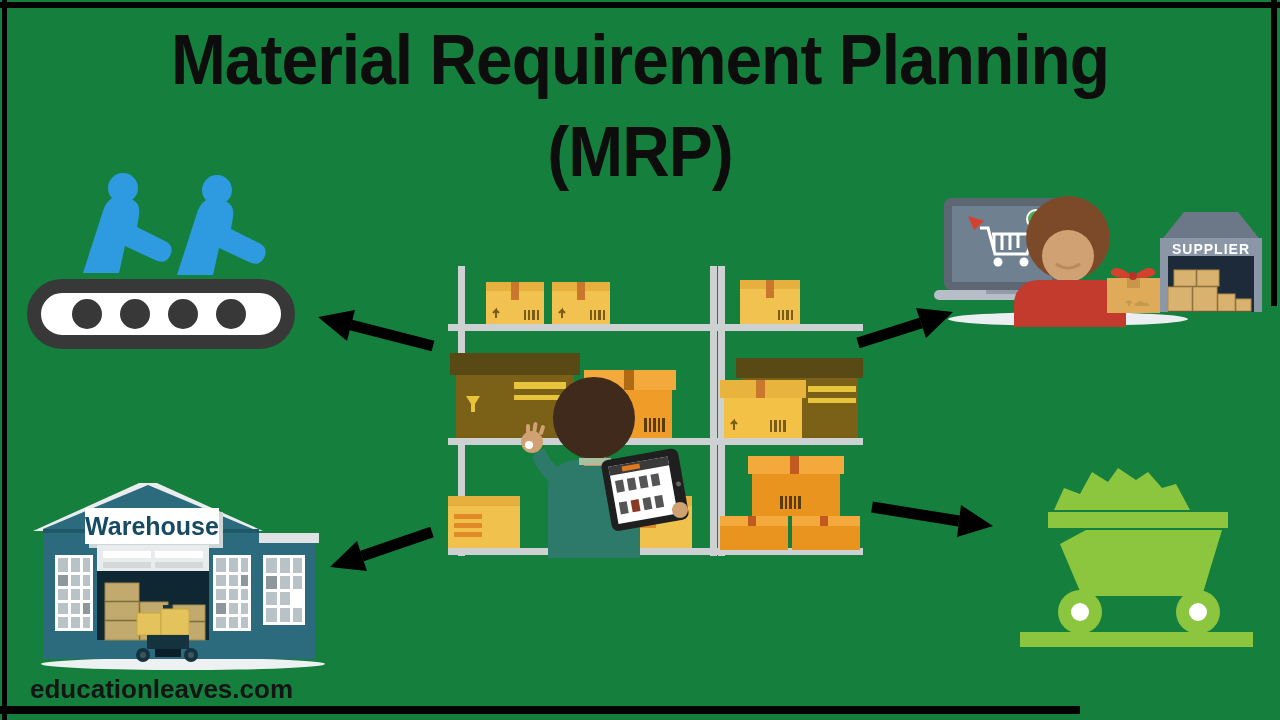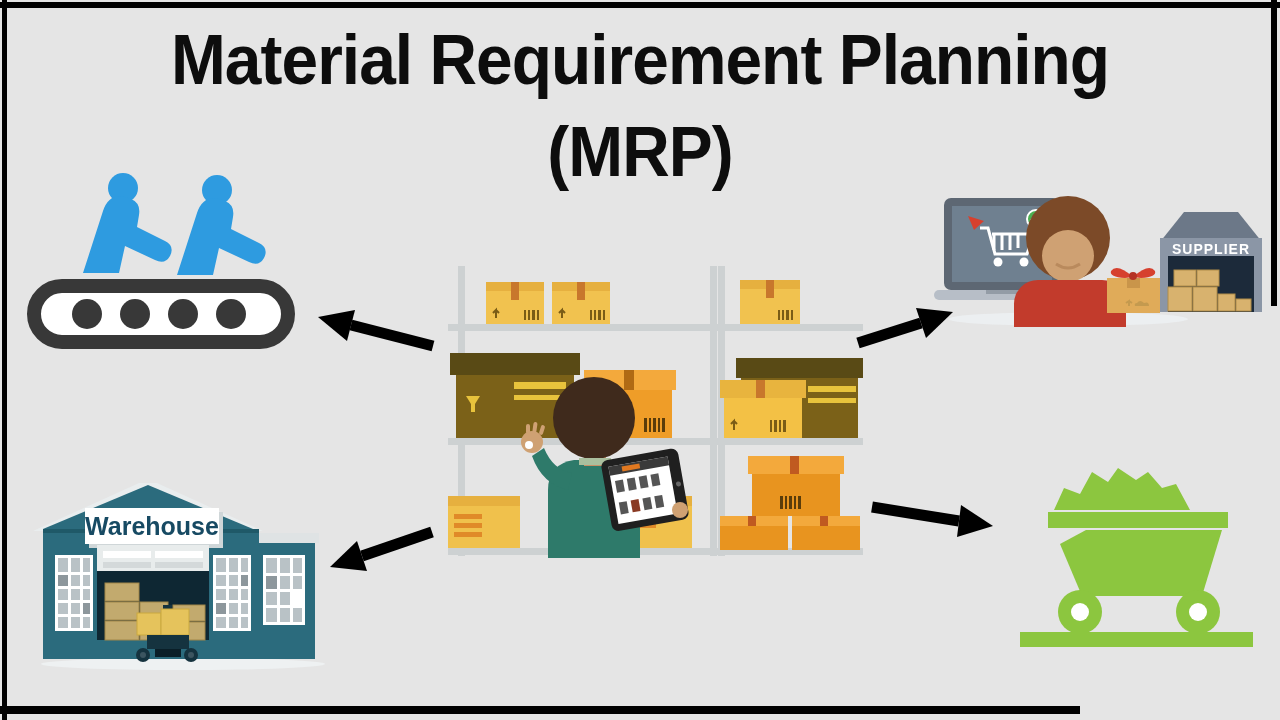--- a/index.html
+++ b/index.html
@@ -1,17 +1,17 @@
 <!DOCTYPE html>
 <html><head>
 <meta charset="utf-8">
 <style>
   html,body{margin:0;padding:0;background:#fff;}
   .canvas{
-    position:relative;width:1280px;height:720px;background:#e5e5e5;
+    position:relative;width:1280px;height:720px;background:#15803d;
     overflow:hidden;font-family:"Liberation Sans",sans-serif;
   }
   
   .frame-top{position:absolute;left:0;top:2px;width:1280px;height:6px;background:#000;}
   .frame-left{position:absolute;left:2px;top:0;width:5px;height:720px;background:#000;}
   .frame-right{position:absolute;left:1271px;top:0;width:6px;height:306px;background:#000;}
   .frame-bottom{position:absolute;left:0;top:706px;width:1080px;height:8px;background:#000;}
 
   .title{
     position:absolute;left:0;right:0;top:14px;text-align:center;
@@ -375,14 +375,15 @@
         <line x1="432" y1="532" x2="362" y2="556"></line>
         <polygon points="330,567 357,541 367,571" stroke="none"></polygon>
       </g>
       <g>
         <line x1="872" y1="507" x2="959" y2="521"></line>
         <polygon points="993,526 957,537 961,505" stroke="none"></polygon>
       </g>
     </g>
   </svg>
 
+  <div class="watermark">educationleaves.com</div>
 
 </div>
 
 </body></html>

